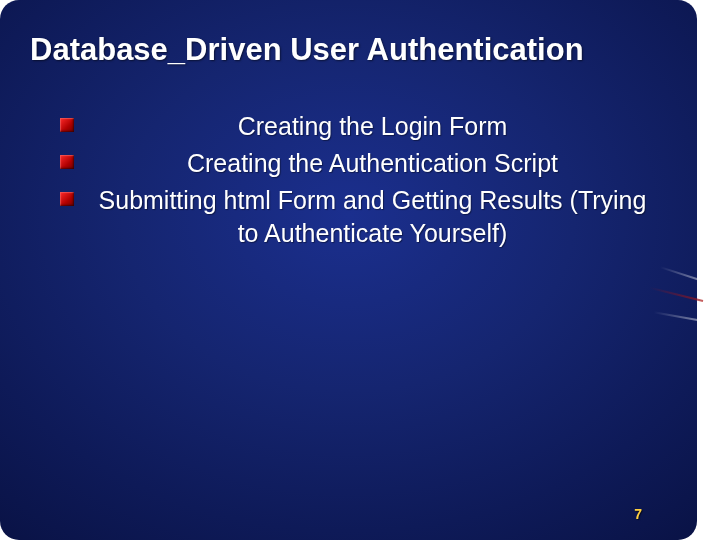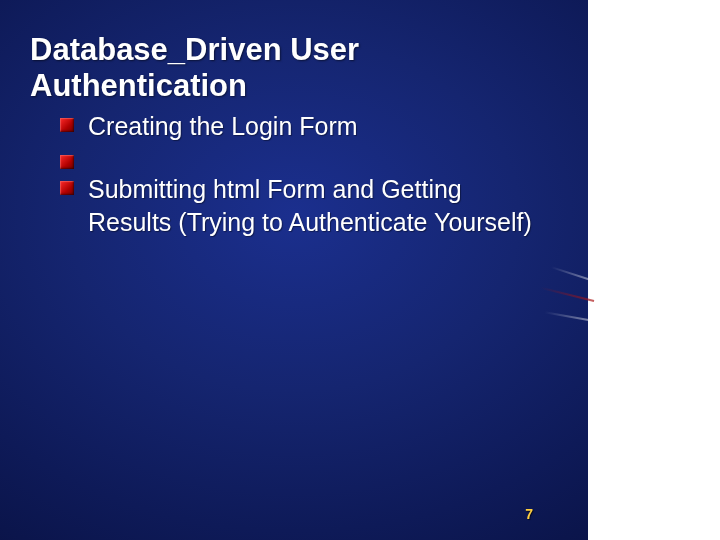--- a/index.html
+++ b/index.html
@@ -5,49 +5,51 @@
   html, body {
     margin: 0;
     padding: 0;
     width: 720px;
     height: 540px;
     overflow: hidden;
     font-family: Arial, Helvetica, sans-serif;
   }
   .slide {
     position: relative;
-    width: 588px;
+    width: 697px;
     height: 540px;
     background:
       radial-gradient(ellipse 900px 700px at 50% 40%,
         #1b2f8e 0%,
         #152570 25%,
         #0e1a58 45%,
         #081040 65%,
         #040824 85%,
         #010310 100%);
     box-sizing: border-box;
+    border-radius: 19px;
   }
   .title {
     position: absolute;
     top: 32px;
     left: 30px;
     right: 20px;
     color: #ffffff;
     font-weight: bold;
     font-size: 31px;
     line-height: 1.15;
     text-shadow: 1px 1px 2px rgba(0,0,0,0.5);
   }
   .body {
     position: absolute;
     top: 110px;
     left: 60px;
     right: 40px;
     color: #ffffff;
+    text-align: center;
   }
   .item {
     display: flex;
     align-items: flex-start;
     margin-bottom: 4px;
   }
   .bullet {
     flex: 0 0 auto;
     width: 14px;
     height: 14px;
@@ -110,20 +112,21 @@
     <div class="item">
       <div class="bullet"></div>
       <div class="text">
         <span>Creating the Login Form</span>
       </div>
     </div>
 
     <div class="item">
       <div class="bullet"></div>
       <div class="text">
+        <span>Creating the Authentication Script</span>
       </div>
     </div>
 
     <div class="item">
       <div class="bullet"></div>
       <div class="text">
         <span>Submitting html Form and Getting Results (Trying to Authenticate Yourself)</span>
       </div>
     </div>
 

